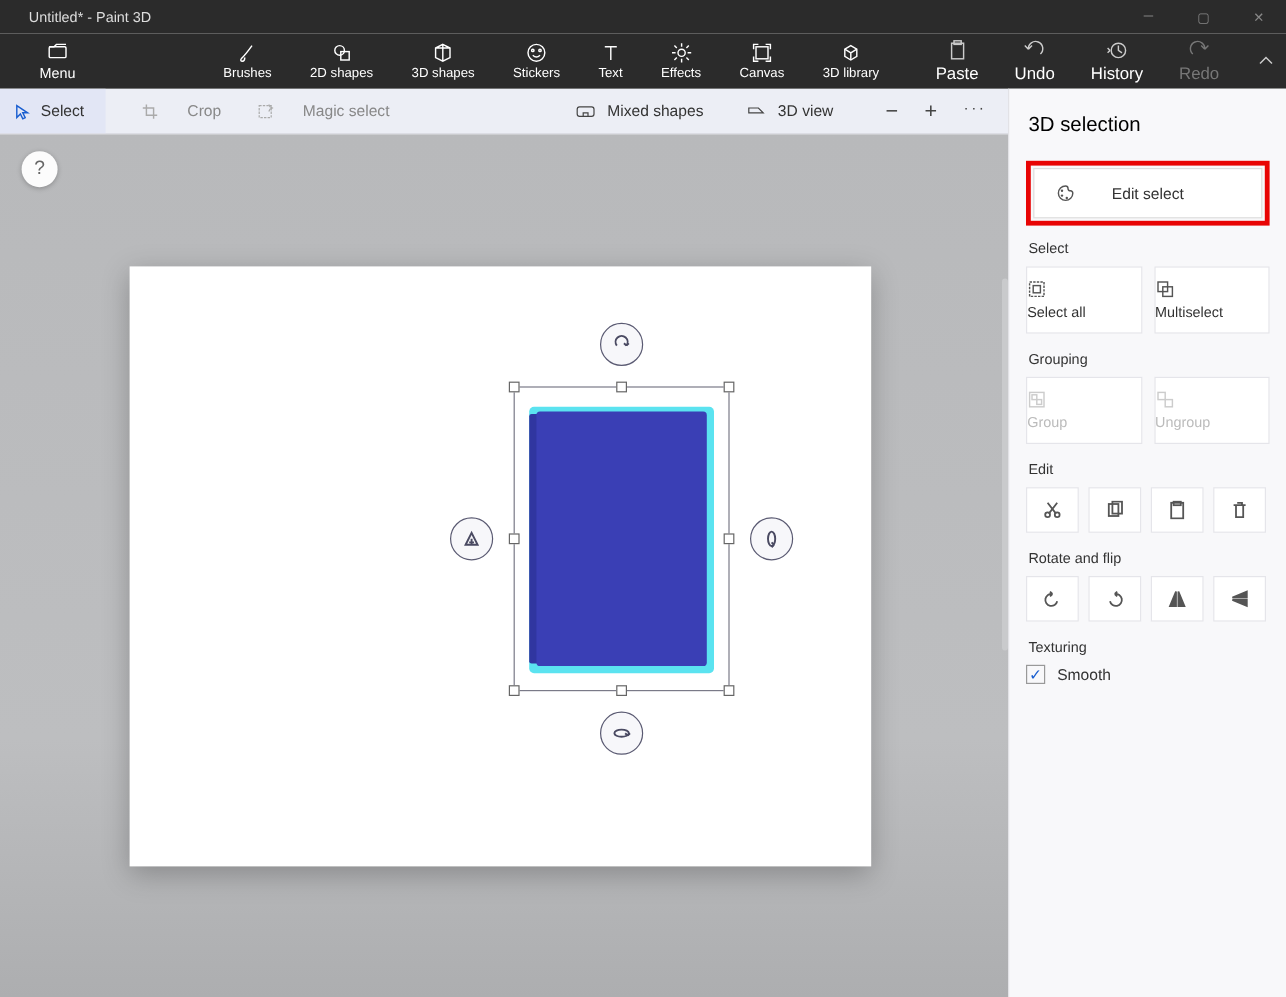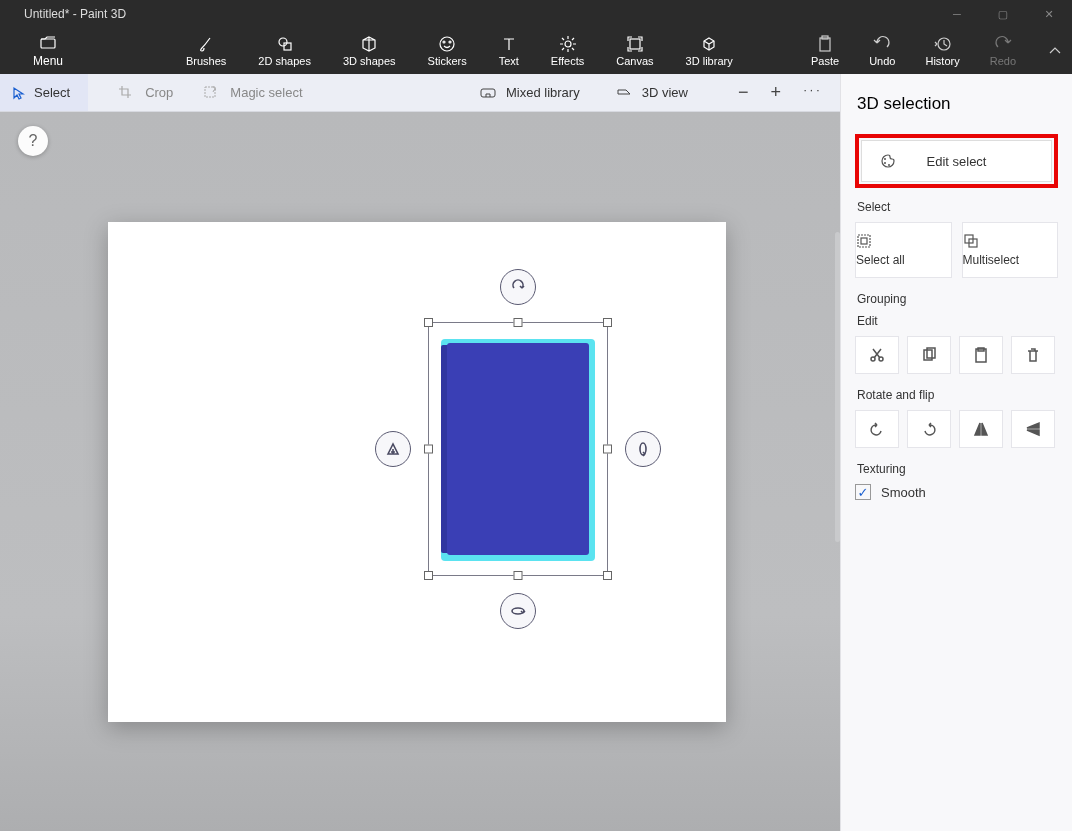--- a/index.html
+++ b/index.html
@@ -9,31 +9,31 @@
   .titlebar { height: 28px; background: #2b2b2b; color: #ddd; display: flex; align-items: center; padding-left: 24px; font-size: 12px; position: relative; }
   .titlebar .win-btns { position: absolute; right: 0; top: 0; display: flex; }
   .titlebar .win-btn { width: 46px; height: 28px; display: flex; align-items: center; justify-content: center; color: #888; font-size: 11px; }
 
   
   .ribbon { height: 46px; background: #2b2b2b; color: #fff; display: flex; align-items: center; }
   .menu-btn { width: 96px; display: flex; flex-direction: column; align-items: center; justify-content: center; font-size: 12px; gap: 2px; }
   .ribbon-tools { display: flex; margin-left: 90px; gap: 32px; }
   .ribbon-tool { display: flex; flex-direction: column; align-items: center; font-size: 11px; gap: 2px; cursor: pointer; }
   .ribbon-right { position: absolute; right: 8px; top: 28px; height: 46px; display: flex; align-items: center; gap: 30px; }
-  .ribbon-right .ribbon-tool { font-size: 11px; justify-content: flex-end; }
+  .ribbon-right .ribbon-tool { font-size: 14px; justify-content: flex-end; }
 
   svg.ico { width: 18px; height: 18px; stroke: #fff; fill: none; stroke-width: 1.2; }
   .ribbon-right svg.ico { stroke: #ccc; }
   .ribbon-tool.disabled { color: #777; }
   .ribbon-tool.disabled svg.ico { stroke: #777; }
 
   
   .subbar { height: 38px; background: #eceef5; border-bottom: 1px solid #d7d9e0; display: flex; align-items: center; font-size: 13px; color: #555; position: relative; }
   .subbar .sel { background: #e2e6f5; height: 100%; padding: 0 18px 0 12px; display: flex; align-items: center; gap: 8px; color: #333; }
-  .subbar .item { display: flex; align-items: flex-start; gap: 13px; margin-left: 30px; color: #888; }
+  .subbar .item { display: flex; align-items: flex-end; gap: 24px; margin-left: 30px; color: #888; }
   .subbar .center-group { position: absolute; left: 480px; display: flex; gap: 36px; align-items: center; }
   .subbar .center-group .mid { color: #333; display: flex; align-items: center; gap: 10px; }
   .subbar .zoom-group { position: absolute; right: 250px; display: flex; gap: 22px; color: #444; font-size: 18px; font-weight: 300; }
 
   
   .workspace { position: absolute; left: 0; top: 112px; right: 232px; bottom: 0; background: linear-gradient(#b8b9bb, #bdbec0 70%, #adaeb0); }
   .help-bubble { position: absolute; left: 18px; top: 14px; width: 30px; height: 30px; border-radius: 50%; background: #fcfcfc; box-shadow: 0 1px 4px rgba(0,0,0,0.25); display: flex; align-items: center; justify-content: center; color: #666; font-size: 16px; }
 
   .canvas { position: absolute; left: 108px; top: 110px; width: 618px; height: 500px; background: #fff; box-shadow: 0 6px 22px rgba(0,0,0,0.25); }
   
@@ -212,21 +212,21 @@
         <path d="M10 1 L11 3 L13 4 L11 5 L10 7" stroke="#aaa" fill="none"></path>
       </svg>
     <span>Magic select</span>
   </div>
   <div class="center-group">
     <div class="mid">
       <svg width="16" height="14">
           <rect x="1" y="3" width="14" height="8" rx="2" stroke="#444" fill="none"></rect>
           <path d="M6 11 L6 8 L10 8 L10 11" stroke="#444" fill="none"></path>
         </svg>
-      <span>Mixed library</span>
+      <span>Mixed shapes</span>
     </div>
     <div class="mid">
       <svg width="16" height="14">
           <path d="M2 4 L10 4 L14 8 L2 8 Z" stroke="#444" fill="none"></path>
         </svg>
       <span>3D view</span>
     </div>
   </div>
   <div class="zoom-group">
     <span>−</span>
@@ -305,20 +305,37 @@
     <div class="opt-btn">
       <svg>
           <rect x="2" y="2" width="8" height="8"></rect>
           <rect x="6" y="6" width="8" height="8"></rect>
         </svg>
       <span>Multiselect</span>
     </div>
   </div>
 
   <div class="section-label">Grouping</div>
+  <div class="btn-row">
+    <div class="opt-btn disabled">
+      <svg>
+          <rect x="2" y="2" width="12" height="12"></rect>
+          <rect x="4" y="4" width="4" height="4"></rect>
+          <rect x="8" y="8" width="4" height="4"></rect>
+        </svg>
+      <span>Group</span>
+    </div>
+    <div class="opt-btn disabled">
+      <svg>
+          <rect x="2" y="2" width="6" height="6"></rect>
+          <rect x="8" y="8" width="6" height="6"></rect>
+        </svg>
+      <span>Ungroup</span>
+    </div>
+  </div>
 
   <div class="section-label">Edit</div>
   <div class="icon-row">
     <div class="icon-btn">
         <svg>
           <circle cx="4" cy="12" r="2"></circle>
           <circle cx="12" cy="12" r="2"></circle>
           <path d="M5 11 L12 2 M11 11 L4 2"></path>
         </svg>
       </div>

